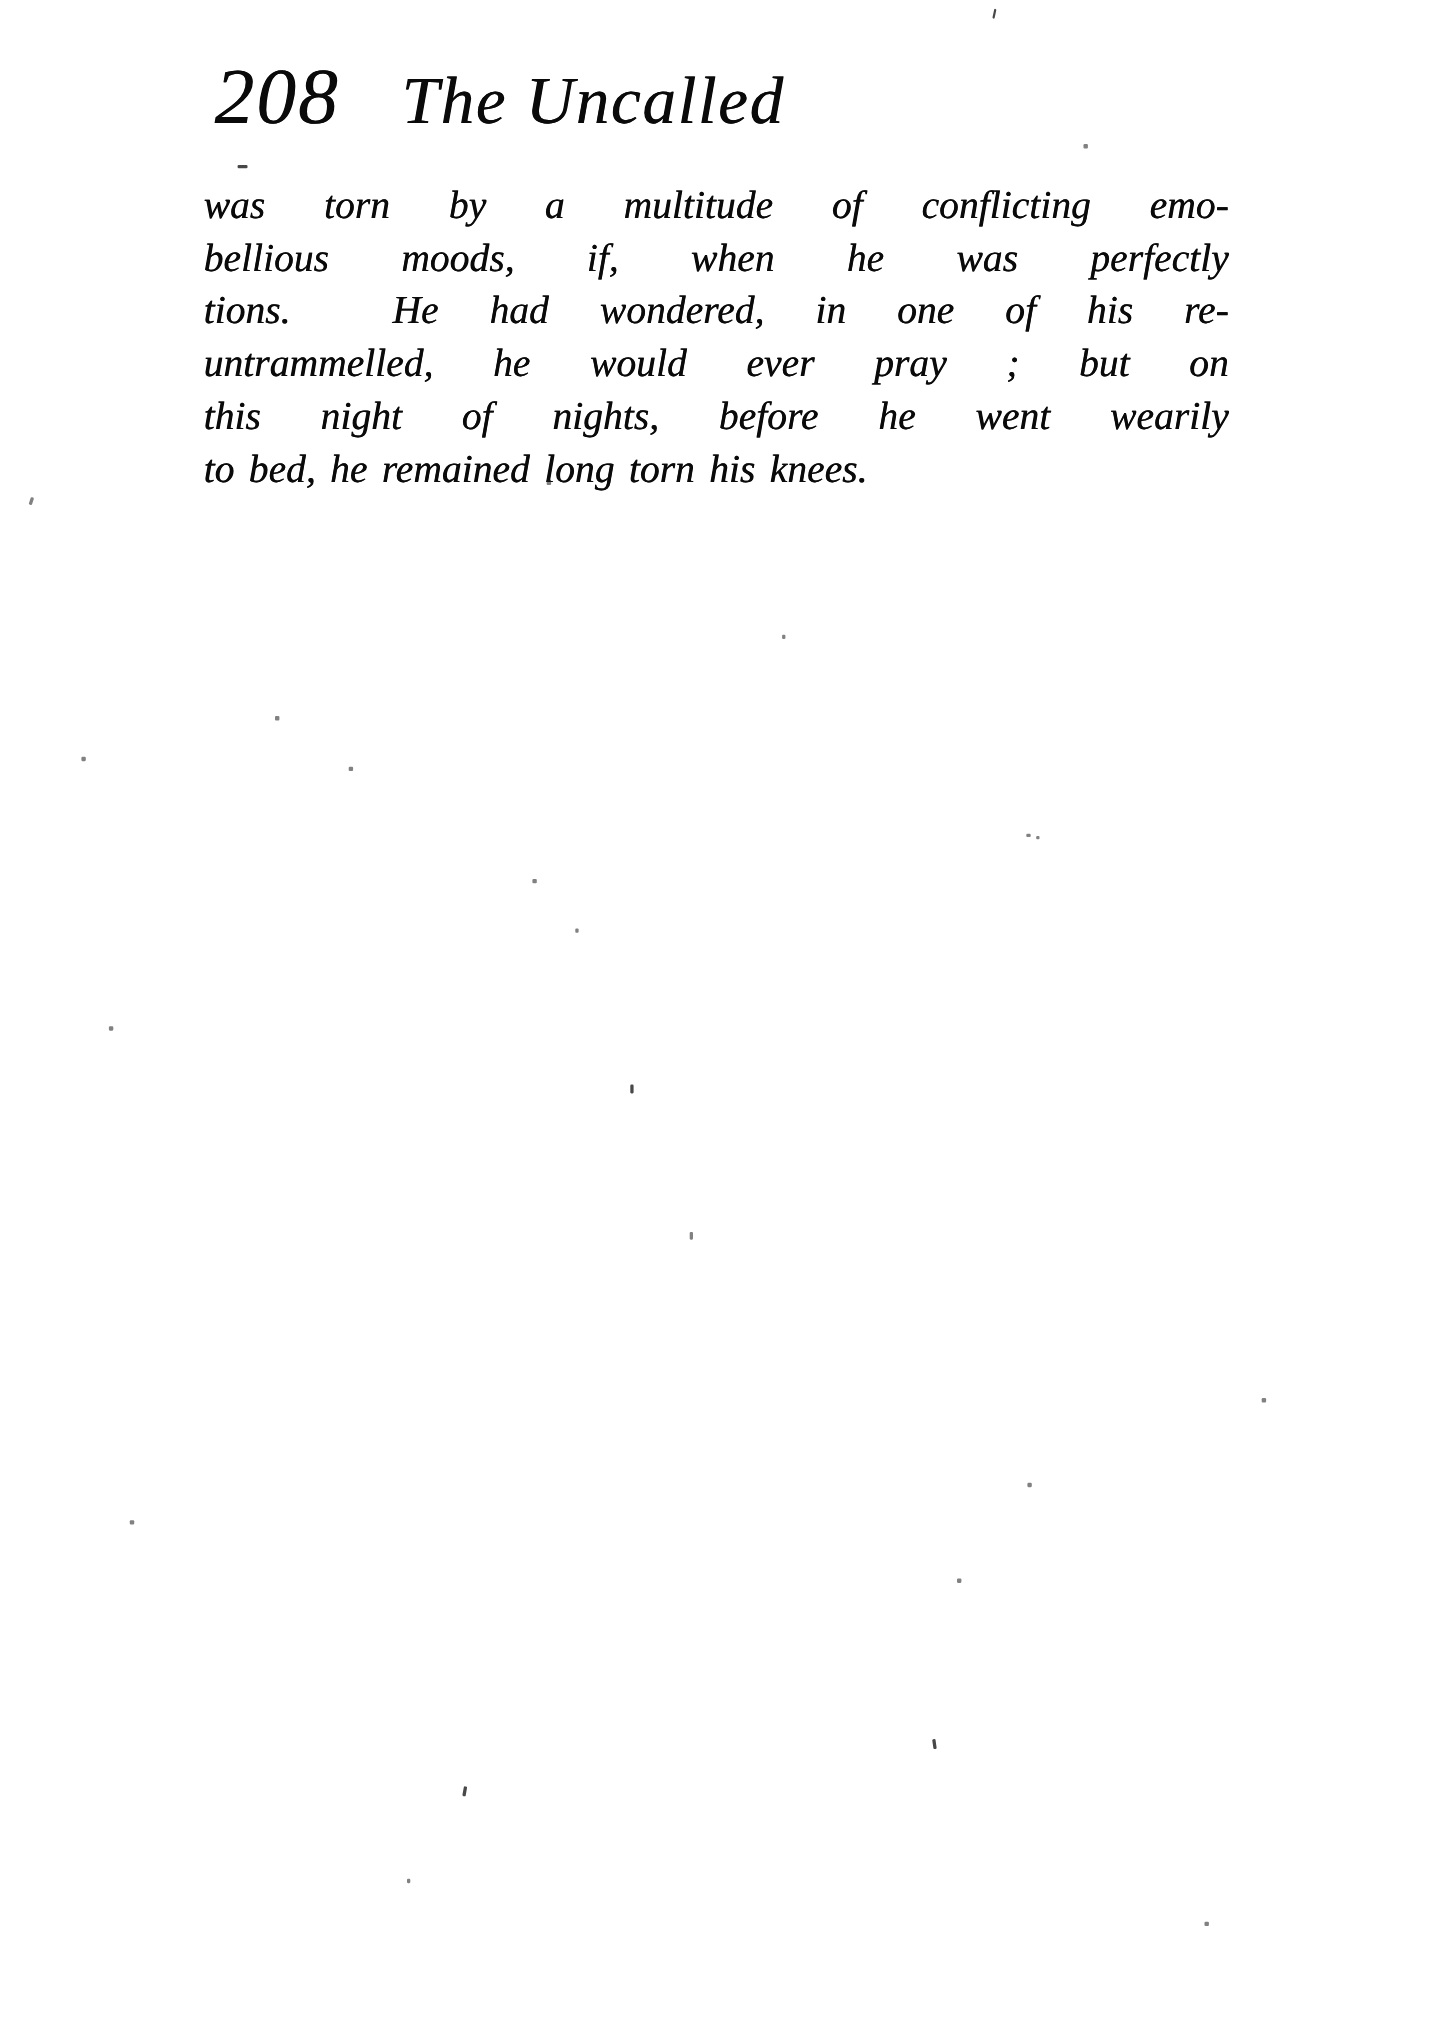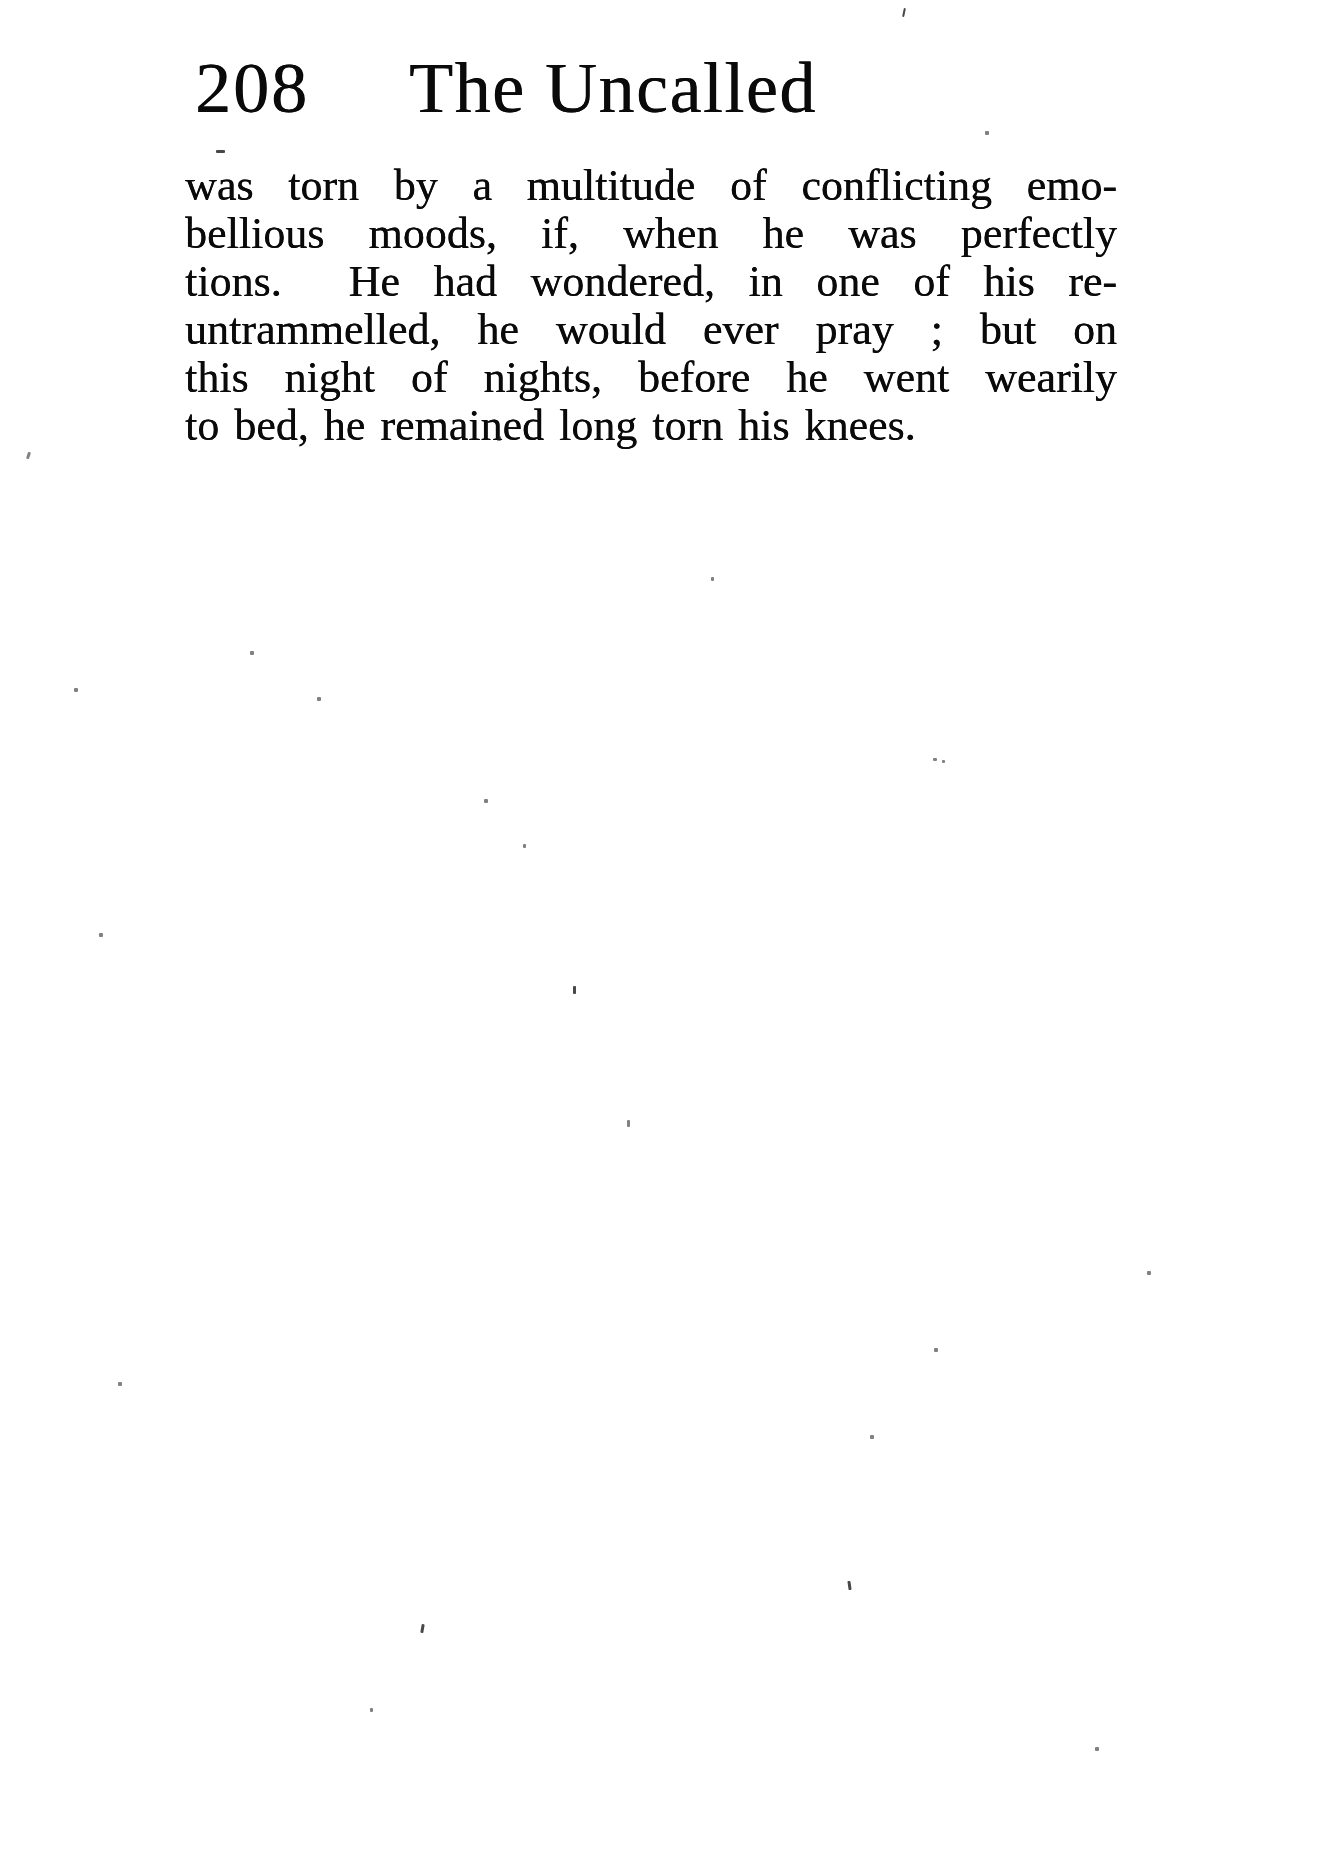--- a/index.html
+++ b/index.html
@@ -8,50 +8,50 @@
     background: #ffffff;
   }
   .page {
     position: relative;
     width: 1318px;
     height: 1852px;
     background: #ffffff;
     overflow: hidden;
     font-family: "Liberation Serif", "DejaVu Serif", serif;
     color: #0a0a0a;
+    font-style: italic;
   }
   .header {
     position: absolute;
     left: 195px;
     top: 52px;
     display: flex;
     align-items: baseline;
     gap: 56px;
     line-height: 1;
     white-space: nowrap;
   }
   .pagenum {
     font-size: 72px;
     letter-spacing: 2px;
     font-feature-settings: "onum" 1;
     font-variant-numeric: oldstyle-nums;
     text-shadow: 0.4px 0 0 currentColor;
   }
   .title {
-    font-size: 72px;
+    font-size: 61px;
     letter-spacing: 1.5px;
     text-shadow: 0.4px 0 0 currentColor;
-    margin-left: 44px;
   }
   .bodytext {
     position: absolute;
     left: 185px;
     top: 162px;
     width: 932px;
-    font-size: 44px;
+    font-size: 36px;
     line-height: 48px;
     word-spacing: 4px;
     text-shadow: 0.35px 0 0 currentColor;
   }
   .line {
     text-align: justify;
     text-align-last: justify;
     white-space: normal;
   }
   .line.last {

